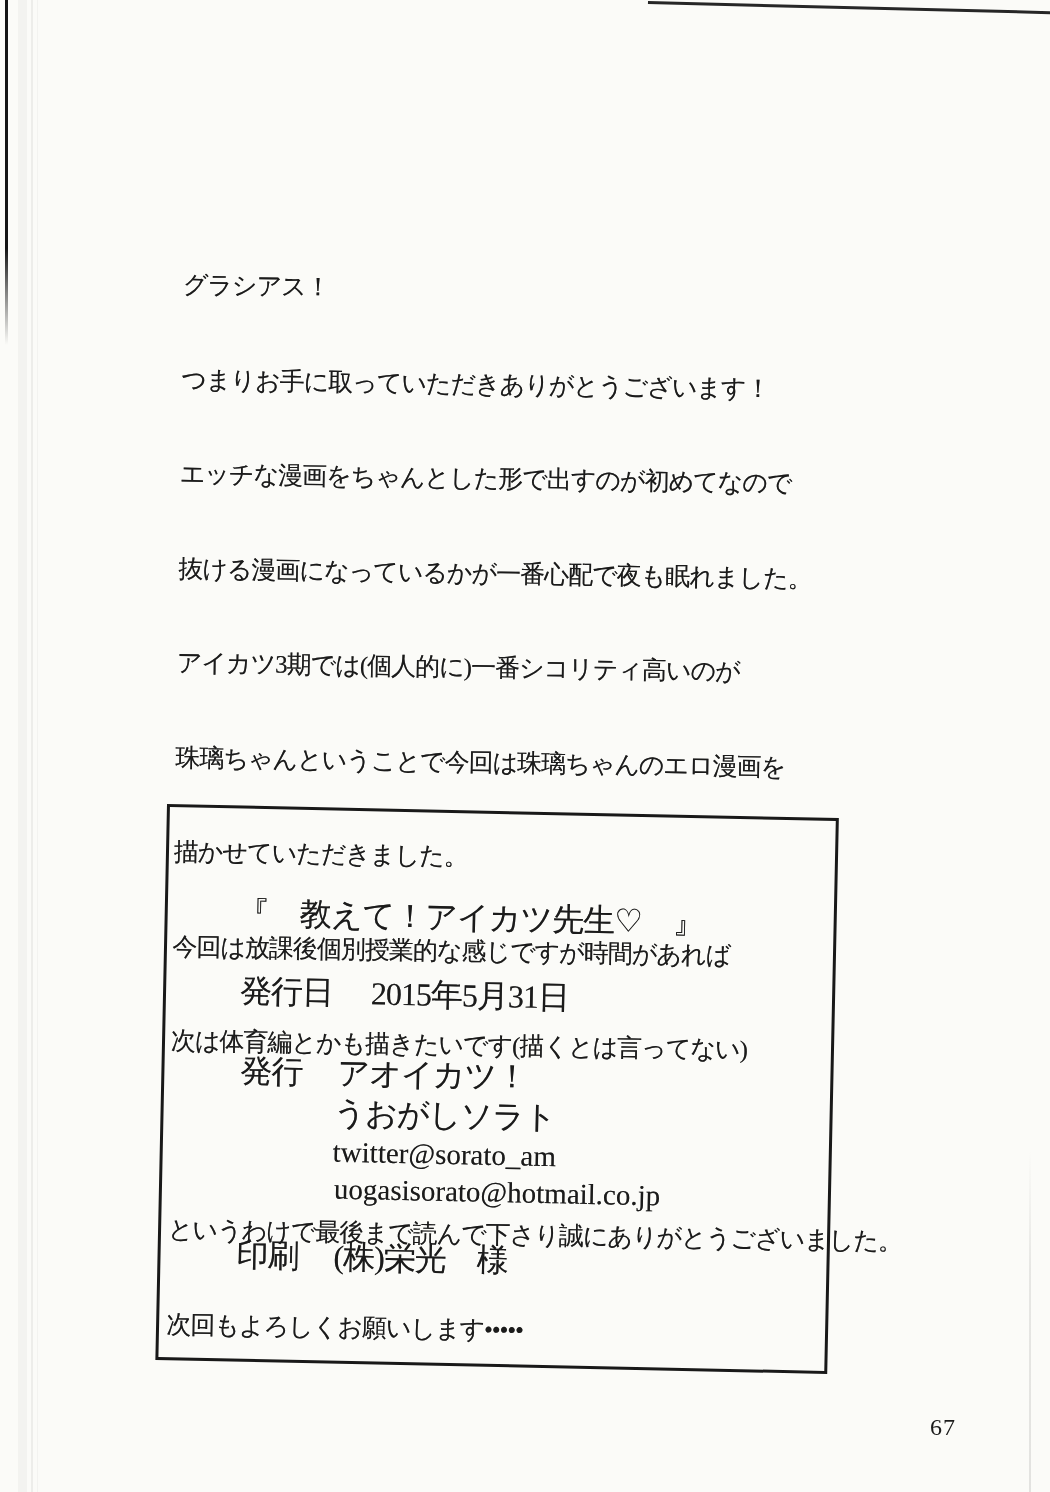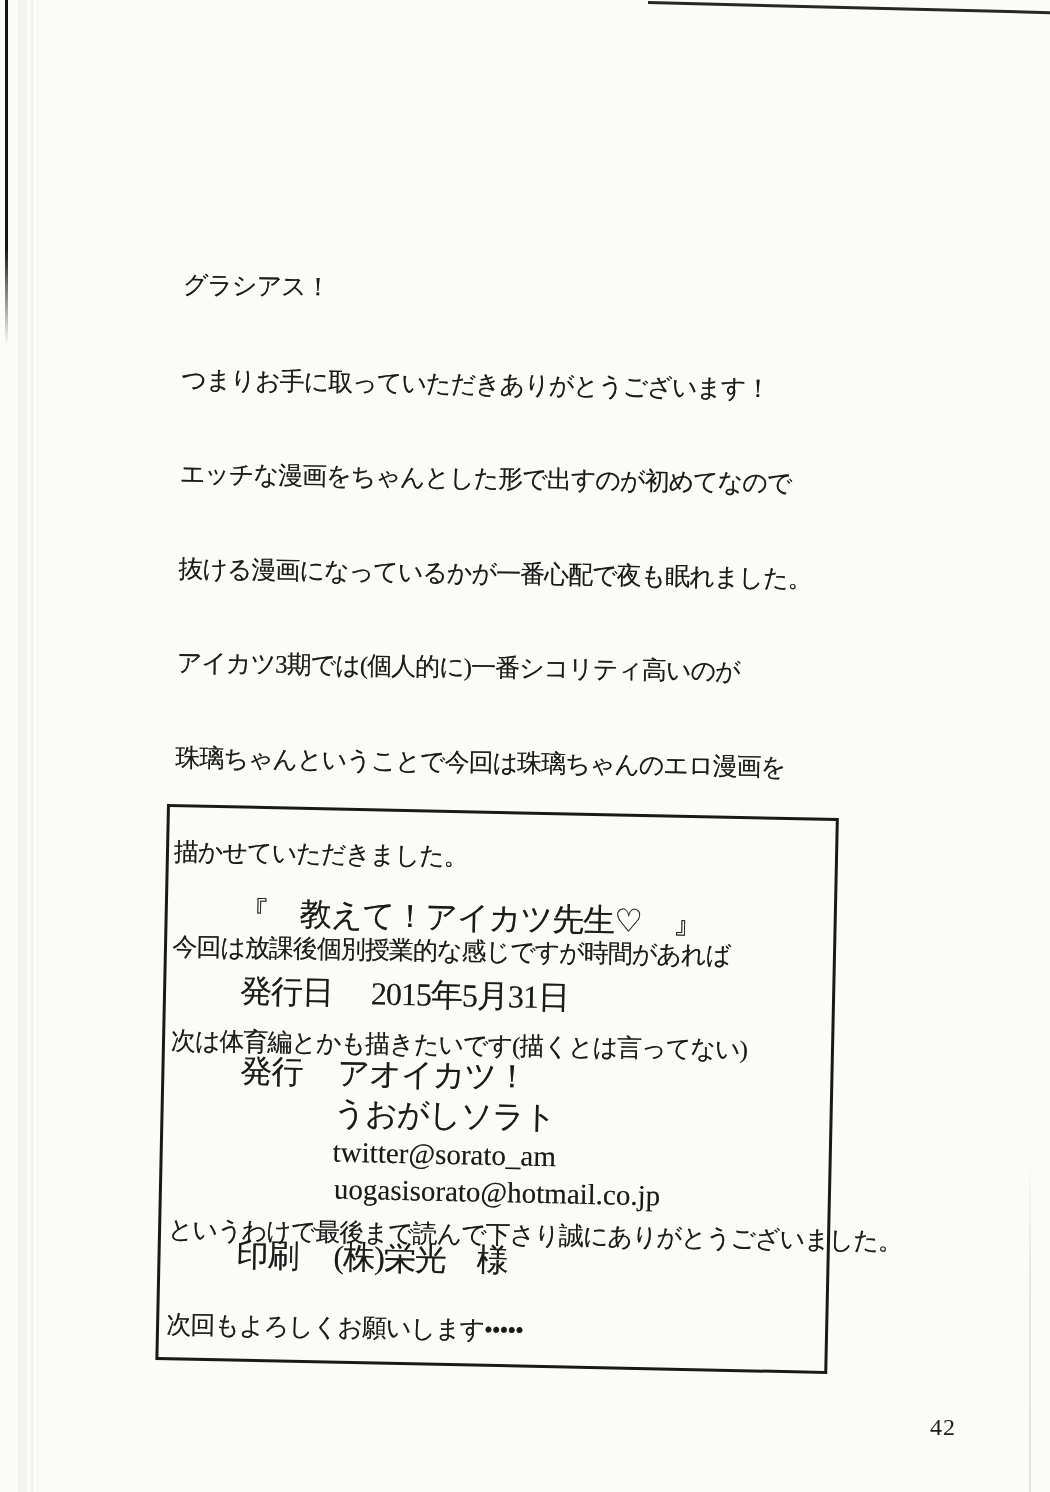--- a/index.html
+++ b/index.html
@@ -169,15 +169,15 @@
     <div class="c-line c-lab-2">発行</div>
     <div class="c-line c-val-2a">アオイカツ！</div>
     <div class="c-line c-val-2b">うおがしソラト</div>
     <div class="c-line c-val-2c">twitter@sorato_am</div>
     <div class="c-line c-val-2d">uogasisorato@hotmail.co.jp</div>
 
     <div class="c-line c-lab-3">印刷</div>
     <div class="c-line c-val-3">(株)栄光　様</div>
   </div>
 
-  <div class="page-number">42</div>
+  <div class="page-number">67</div>
 
 </div>
 
 </body></html>

